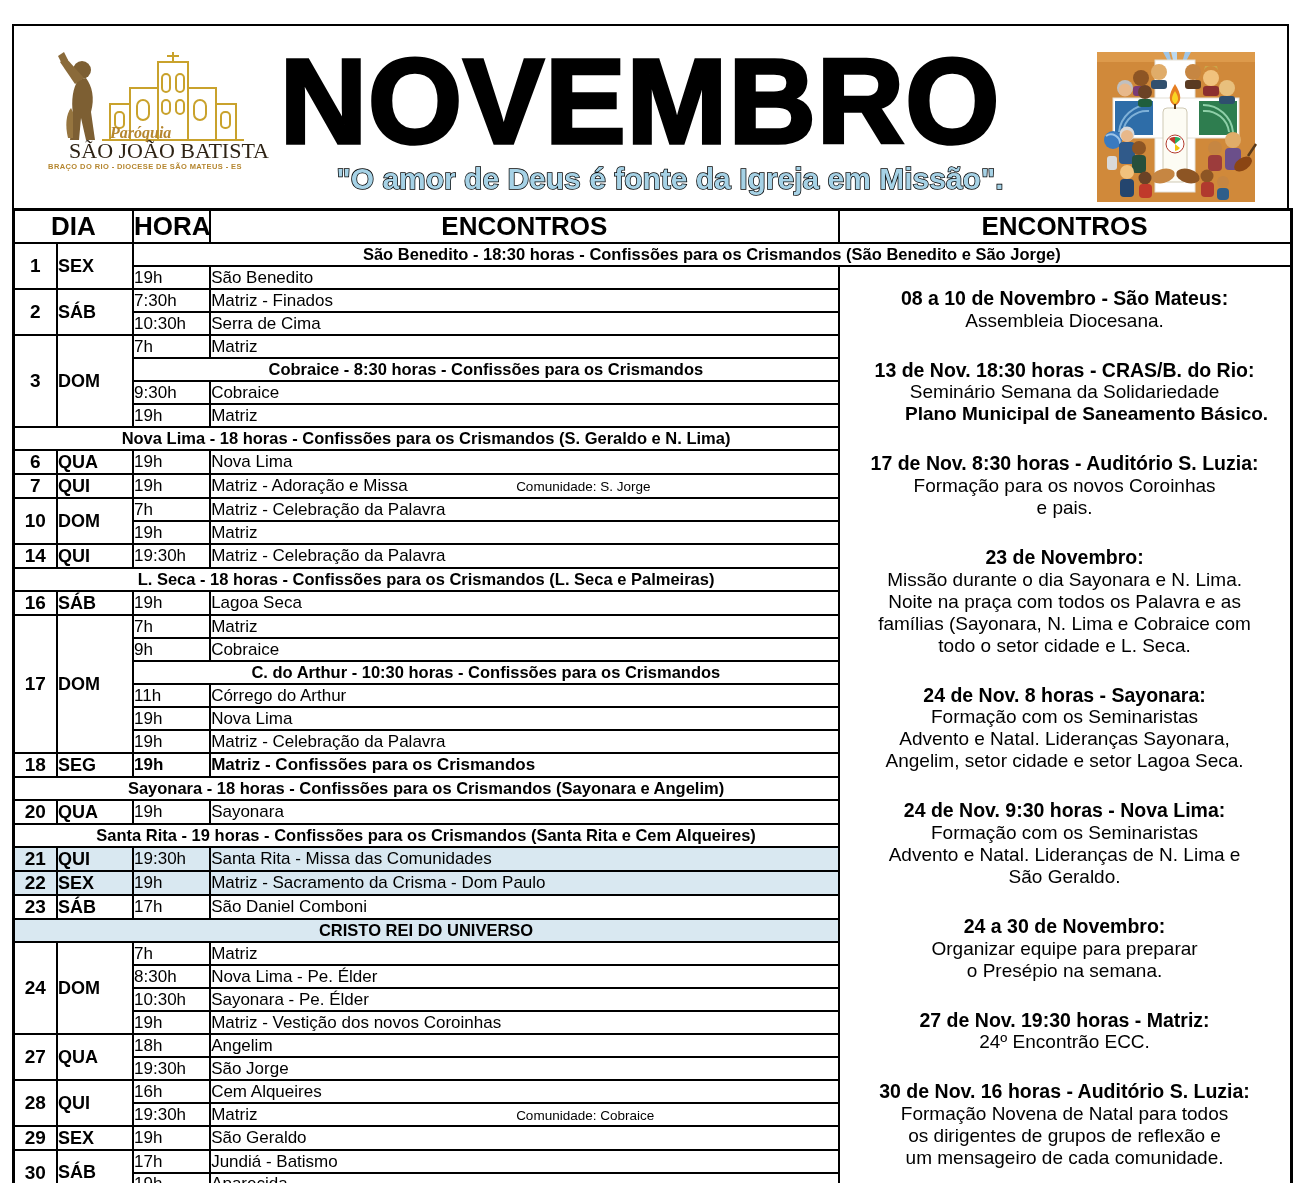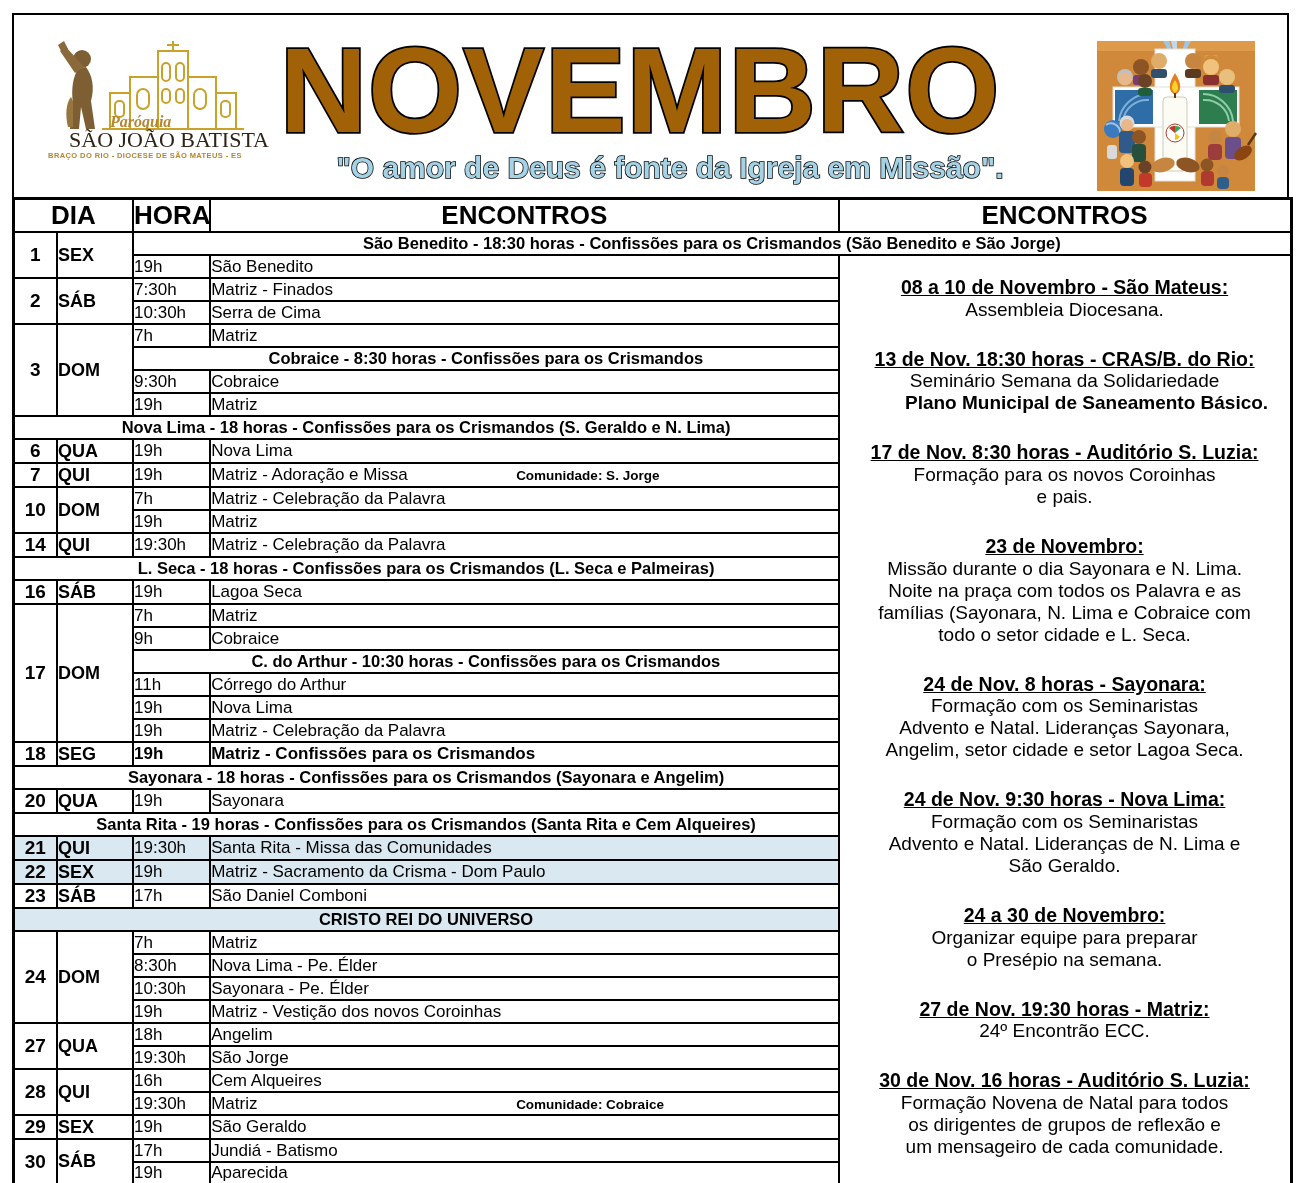--- a/index.html
+++ b/index.html
@@ -2,21 +2,21 @@
 <html><head>
 <meta charset="utf-8">
 <style>
   html,body { margin:0; padding:0; }
   body {
     width:1300px; height:1183px; background:#ffffff; position:relative;
     font-family:"Liberation Sans", sans-serif; color:#000;
     -webkit-font-smoothing:antialiased;
   }
   .sheet {
-    position:absolute; left:12px; top:13px; width:1277px; height:990px;
+    position:absolute; left:12px; top:24px; width:1277px; height:990px;
     border:2.5px solid #000; box-sizing:border-box; background:#fff;
   }
   
   .header-band { position:absolute; left:0; top:0; right:0; height:184px; background:#fff; }
   .logo { position:absolute; left:26px; top:22px; width:210px; height:136px; }
   .logo svg { position:absolute; left:0; top:0; }
   .logo-paroquia {
     position:absolute; left:70px; top:76px;
     font-family:"Liberation Serif", serif; font-style:italic; font-weight:bold;
     color:#b5862f; font-size:16px;
@@ -26,21 +26,21 @@
     font-family:"Liberation Serif", serif; font-weight:normal; color:#2e2315;
     font-size:22px; white-space:nowrap; letter-spacing:0px;margin-left:24px;
   }
   .logo-sub {
     position:absolute; left:2px; top:114px; width:206px; text-align:center;
     color:#b5862f; font-size:7.5px; letter-spacing:0.4px; font-weight:bold; white-space:nowrap;
   }
   .title-block { position:absolute; left:252px; top:16px; width:748px; text-align:center; }
   .month-title {
     font-size:121px; font-weight:bold; line-height:0.98; letter-spacing:1px;
-    color:#a16207; -webkit-text-stroke:3.5px #000; paint-order:stroke fill;
+    color:#000000; -webkit-text-stroke:3.5px #000; paint-order:stroke fill;
   }
   .month-quote {
     margin-top:1px; margin-left:60px;
     font-size:30px; font-weight:bold; letter-spacing:0px;
     color:#a6d2e6; -webkit-text-stroke:1.5px #000; paint-order:stroke fill;
     white-space:nowrap;
   }
   .artwork { position:absolute; right:28px; top:18px; width:166px; height:162px; }
 
   
@@ -55,26 +55,26 @@
   .th  { font-weight:bold; font-size:26px; text-align:center; }
   .c-num { font-weight:bold; font-size:19px; text-align:center; }
   .c-dow { font-weight:bold; font-size:18px; text-align:left; }
   .c-hora { font-size:17px; text-align:left; }
   .c-com { font-size:17px; text-align:left; padding-left:7px; position:relative; }
   .c-banner { font-weight:bold; font-size:16.5px; text-align:center; }
   .b { font-weight:bold;padding-left:44px; }
   tr.hl td { background:#d9e8f1;margin-left:44px; }
   .note {
     position:absolute; left:305px; top:50%; transform:translateY(-50%);
-    font-size:13.5px; font-weight:bold; white-space:nowrap;
+    font-size:13.5px; font-weight:normal; white-space:nowrap;
   }
   .c-enc { vertical-align:top; background:#fff; }
   .enc-wrap { display:flex; flex-direction:column; gap:27px; padding-top:20px; }
   .enc-item { text-align:center; font-size:19px; line-height:1.16; }
-  .enc-title { font-weight:bold; font-size:19.5px;text-decoration:underline; }
+  .enc-title { font-weight:bold; font-size:19.5px; }
   .enc-line.b { font-weight:bold; }
 </style>
 </head>
 <body>
 
 <div class="sheet">
 
   <div class="header-band">
 
     <div class="logo">

